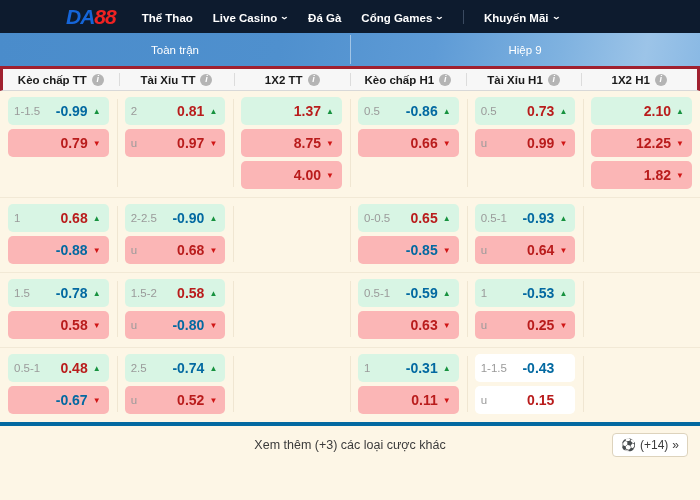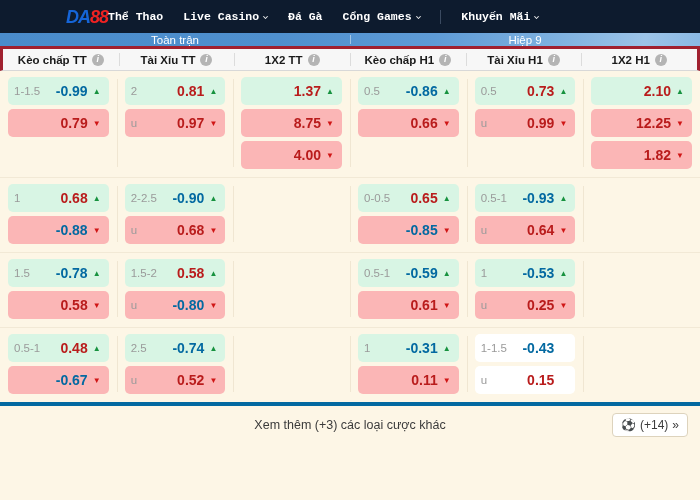--- a/index.html
+++ b/index.html
@@ -13,31 +13,32 @@
   
   .topnav {
     height: 33px;
     background: #0d1b2e;
     display: flex;
     align-items: center;
     padding-left: 66px;
     position: relative;
   }
   .logo {
-    font-size: 18px;
+    font-size: 21px;
     font-weight: bold;
     font-style: italic;
     letter-spacing: -1px;
     line-height: 1;
+    margin-right: 26px;
     white-space: nowrap;
   }
   .logo .da  { color: #1565d8; }
   .logo .n88 { color: #ef2222; }
 
-  .nav-items { display: flex; align-items: flex-start; font-family: Liberation Mono, monospace; }
+  .nav-items { display: flex; align-items: flex-end; }
   .nav-item {
     color: #ffffff;
     font-size: 11.5px;
     font-weight: bold;
     margin-right: 20px;
     display: flex;
     align-items: center;
     white-space: nowrap;
     cursor: pointer;
   }
@@ -50,21 +51,21 @@
     top: -1px;
   }
   .nav-sep {
     width: 1px; height: 14px;
     background: #3a4a60;
     margin-right: 20px;
   }
 
   
   .tabbar {
-    height: 16px;
+    height: 36px;
     display: flex;
     background: linear-gradient(100deg,
         #4a8ccb 0%, #4f90ce 40%, #5e9bd6 62%,
         #7fb2e0 80%, #9cc4e8 92%, #8ab9e4 100%);
     border-bottom: 3px solid #a0202f;
     position: relative;
   }
   .tab {
     flex: 1;
     display: flex;
@@ -474,21 +475,21 @@
         <div class="cell empty"></div>
       </div>
       <div class="cellcol">
         <div class="cell up">
           <span class="handicap">0.5-1</span>
           <span class="odds neg">-0.59</span>
           <span class="arrow up">▲</span>
         </div>
         <div class="cell down">
           <span class="handicap"></span>
-          <span class="odds">0.61</span>
+          <span class="odds">0.63</span>
           <span class="arrow down">▼</span>
         </div>
       </div>
       <div class="cellcol">
         <div class="cell up">
           <span class="handicap">1</span>
           <span class="odds neg">-0.53</span>
           <span class="arrow up">▲</span>
         </div>
         <div class="cell down">

